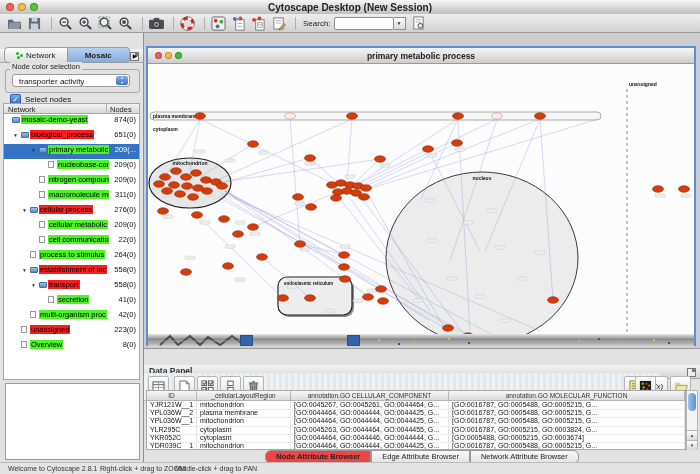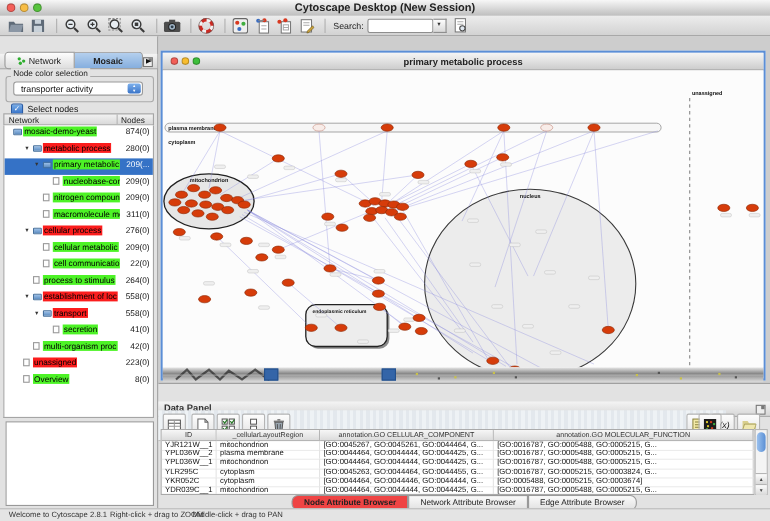--- a/index.html
+++ b/index.html
@@ -255,24 +255,24 @@
     <span class="dv"></span>
     <span class="c2">Nodes</span>
   </div>
   <div id="tree" class="abs">
       <div class="trow">
         <span class="fold" style="left: 8px;"></span>
         <span class="chip green" style="left: 17px; max-width: 86px;">mosaic-demo-yeast</span>
         <span class="cnt">874(0)</span>
       </div>
       <div class="trow">
-        <span class="tri" style="left: 18px;">▼</span>
-        <span class="fold" style="left: 26px;"></span>
-        <span class="chip red" style="left: 35px; max-width: 68px;">metabolic process</span>
-        <span class="cnt">280(0)</span>
+        <span class="tri" style="left: 9px;">▼</span>
+        <span class="fold" style="left: 17px;"></span>
+        <span class="chip red" style="left: 26px; max-width: 77px;">biological_process</span>
+        <span class="cnt">651(0)</span>
       </div>
       <div class="trow sel">
         <span class="tri" style="left: 27px;">▼</span>
         <span class="fold" style="left: 35px;"></span>
         <span class="chip green" style="left: 44px; max-width: 59px;">primary metabolic proc</span>
         <span class="cnt">209(...</span>
       </div>
       <div class="trow">
         <span class="file" style="left: 44px;"></span>
         <span class="chip green" style="left: 53px; max-width: 50px;">nucleobase-contain</span>
@@ -640,22 +640,22 @@
       <div class="dcell" style="left: 144px; top: 51px; width: 158px;">[GO:0044464, GO:0044444, GO:0044425, G...</div>
       <div class="dcell" style="left: 302px; top: 51px; width: 236px;">[GO:0016787, GO:0005488, GO:0005215, G...</div>
     </div>
   <div id="dp-scroll" class="abs">
     <div id="dp-thumb" class="abs"></div>
     <div class="sbtn abs" style="top:39px;">▲</div>
     <div class="sbtn abs" style="top:49px;">▼</div>
   </div>
   <div id="browser-tabs" class="abs">
       <div class="btab sel">Node Attribute Browser</div>
+      <div class="btab">Edge Attribute Browser</div>
       <div class="btab">Network Attribute Browser</div>
-      <div class="btab">Edge Attribute Browser</div>
     </div>
 </div>
 
 <div id="status" class="abs">
     <span class="stat" style="left: 8px;">Welcome to Cytoscape 2.8.1</span>
     <span class="stat" style="left: 100px;">Right-click + drag to ZOOM</span>
     <span class="stat" style="left: 175px;">Middle-click + drag to PAN</span>
   </div>
 
 </body></html>

